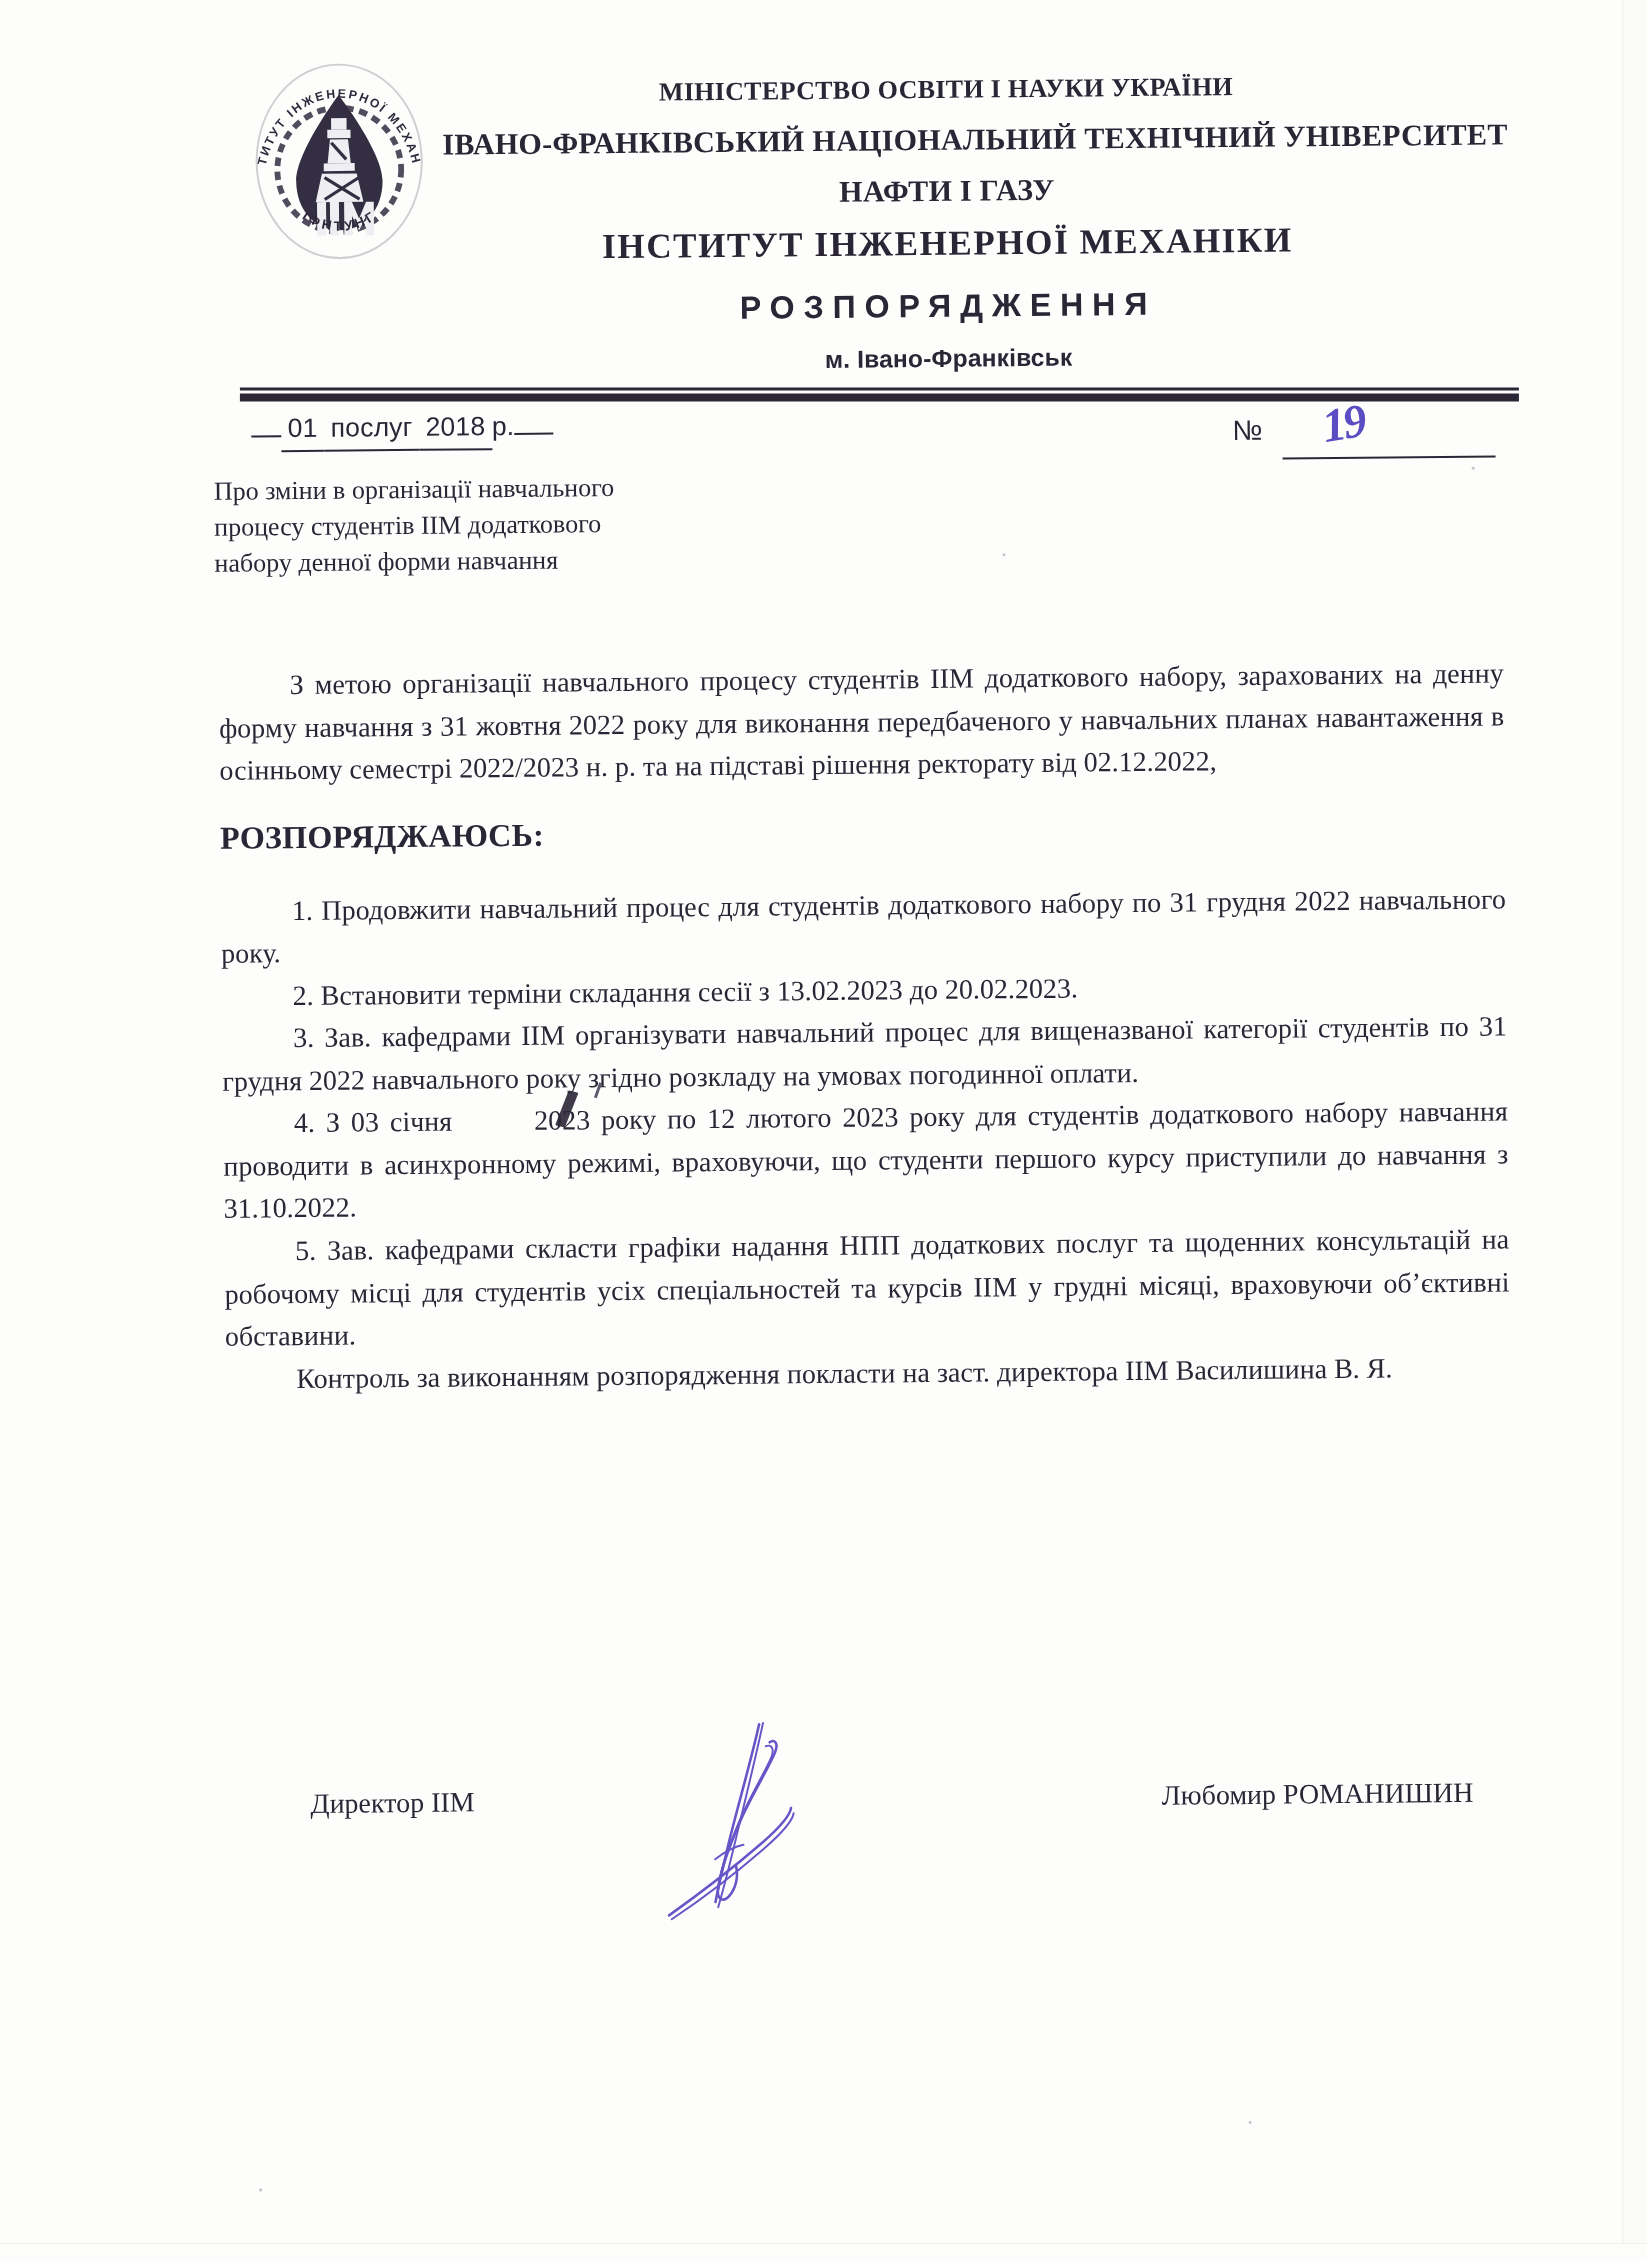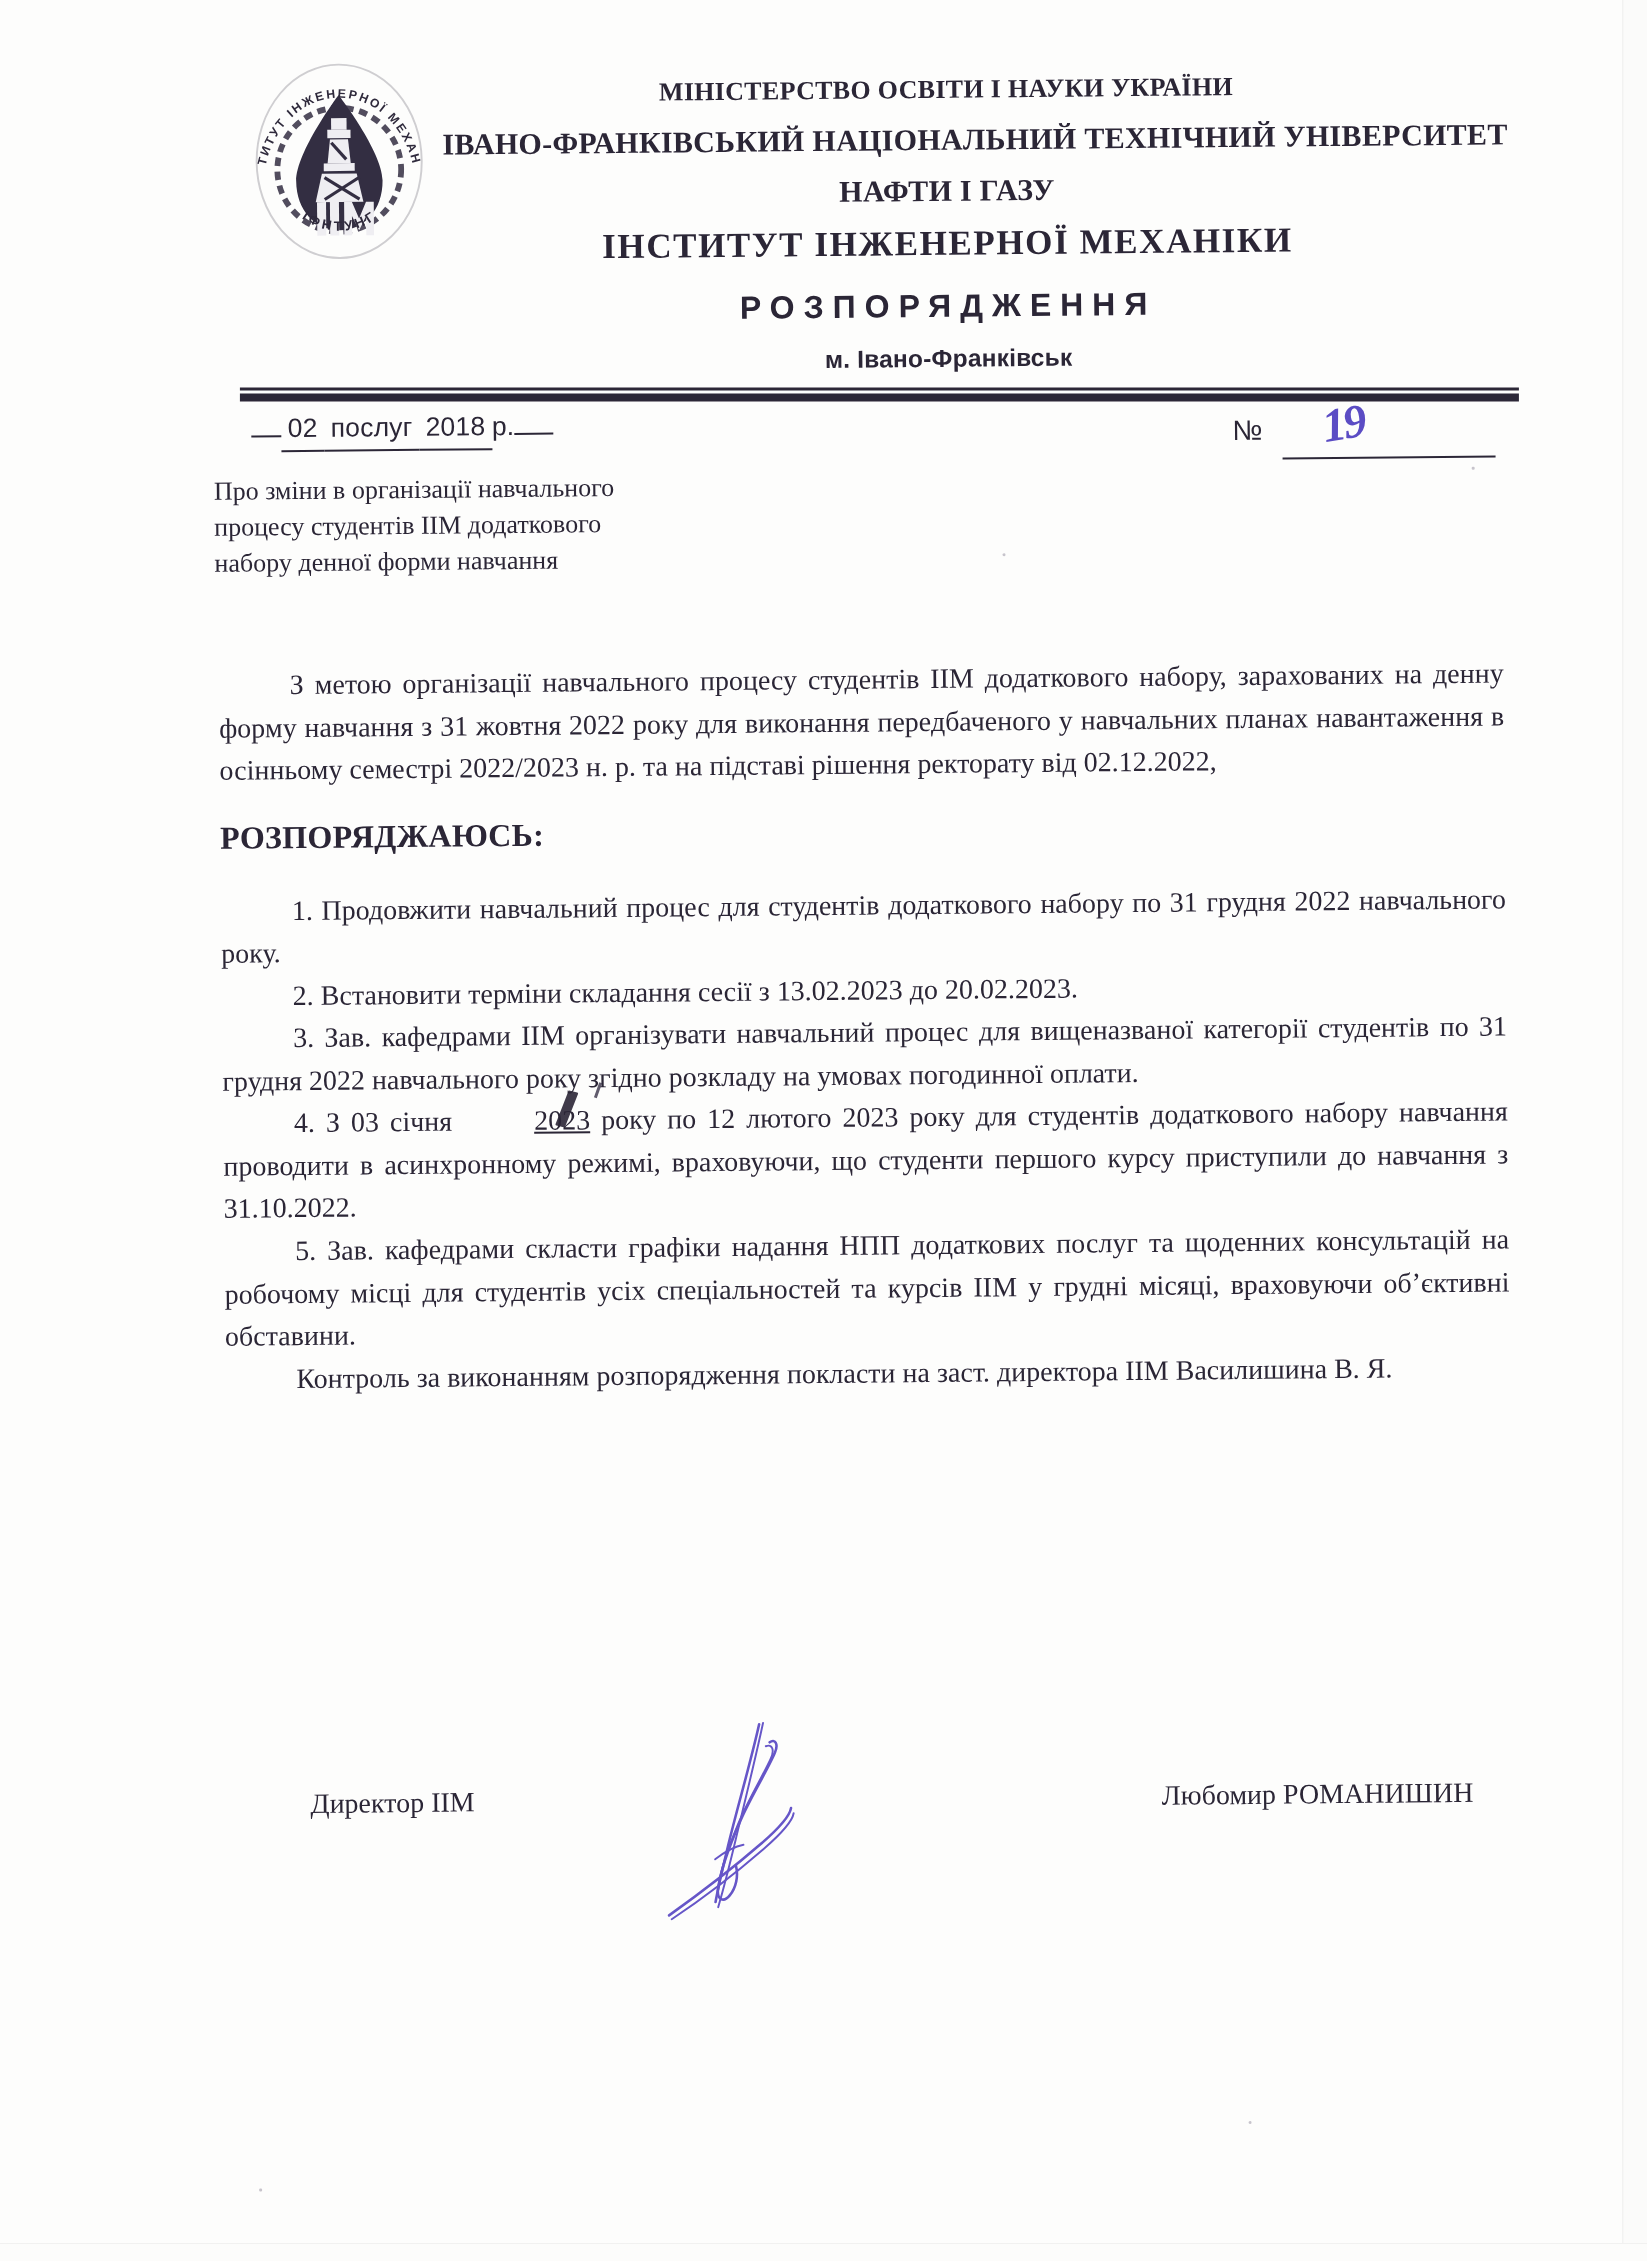--- a/index.html
+++ b/index.html
@@ -241,21 +241,20 @@
     text-align: justify;
     text-indent: 71px;
     margin: 0;
     color: #2b2636;
   }
 
   
   .correction {
     position: relative;
     display: inline-block;
-    text-decoration: underline;
   }
   .correction::after {
     content: "";
     position: absolute;
     left: 78%;
     top: -9px;
     width: 10.3px;
     height: 37px;
     background: #2b2636;
     transform: rotate(14deg) skewX(-8deg);
@@ -372,21 +371,21 @@
       <div class="hdr-doctype">РОЗПОРЯДЖЕННЯ</div>
       <div class="hdr-city">м. Івано-Франківськ</div>
     </div>
 
     <div class="rule-wrap">
       <div class="rule-thin"></div>
       <div class="rule-thick"></div>
     </div>
 
     <div class="date-line">
-      <span class="lead"></span><span class="ul">02</span><span class="ul">послуг</span><span class="ul">2018</span><span>р.</span><span class="trail"></span>
+      <span class="lead"></span><span class="ul">01</span><span class="ul">послуг</span><span class="ul">2018</span><span>р.</span><span class="trail"></span>
     </div>
 
     <div class="num-block">
       <span class="num-sign">№</span>
       <span class="num-rule">
         <span class="num-hand">19</span>
       </span>
     </div>
 
     <div class="subject">

